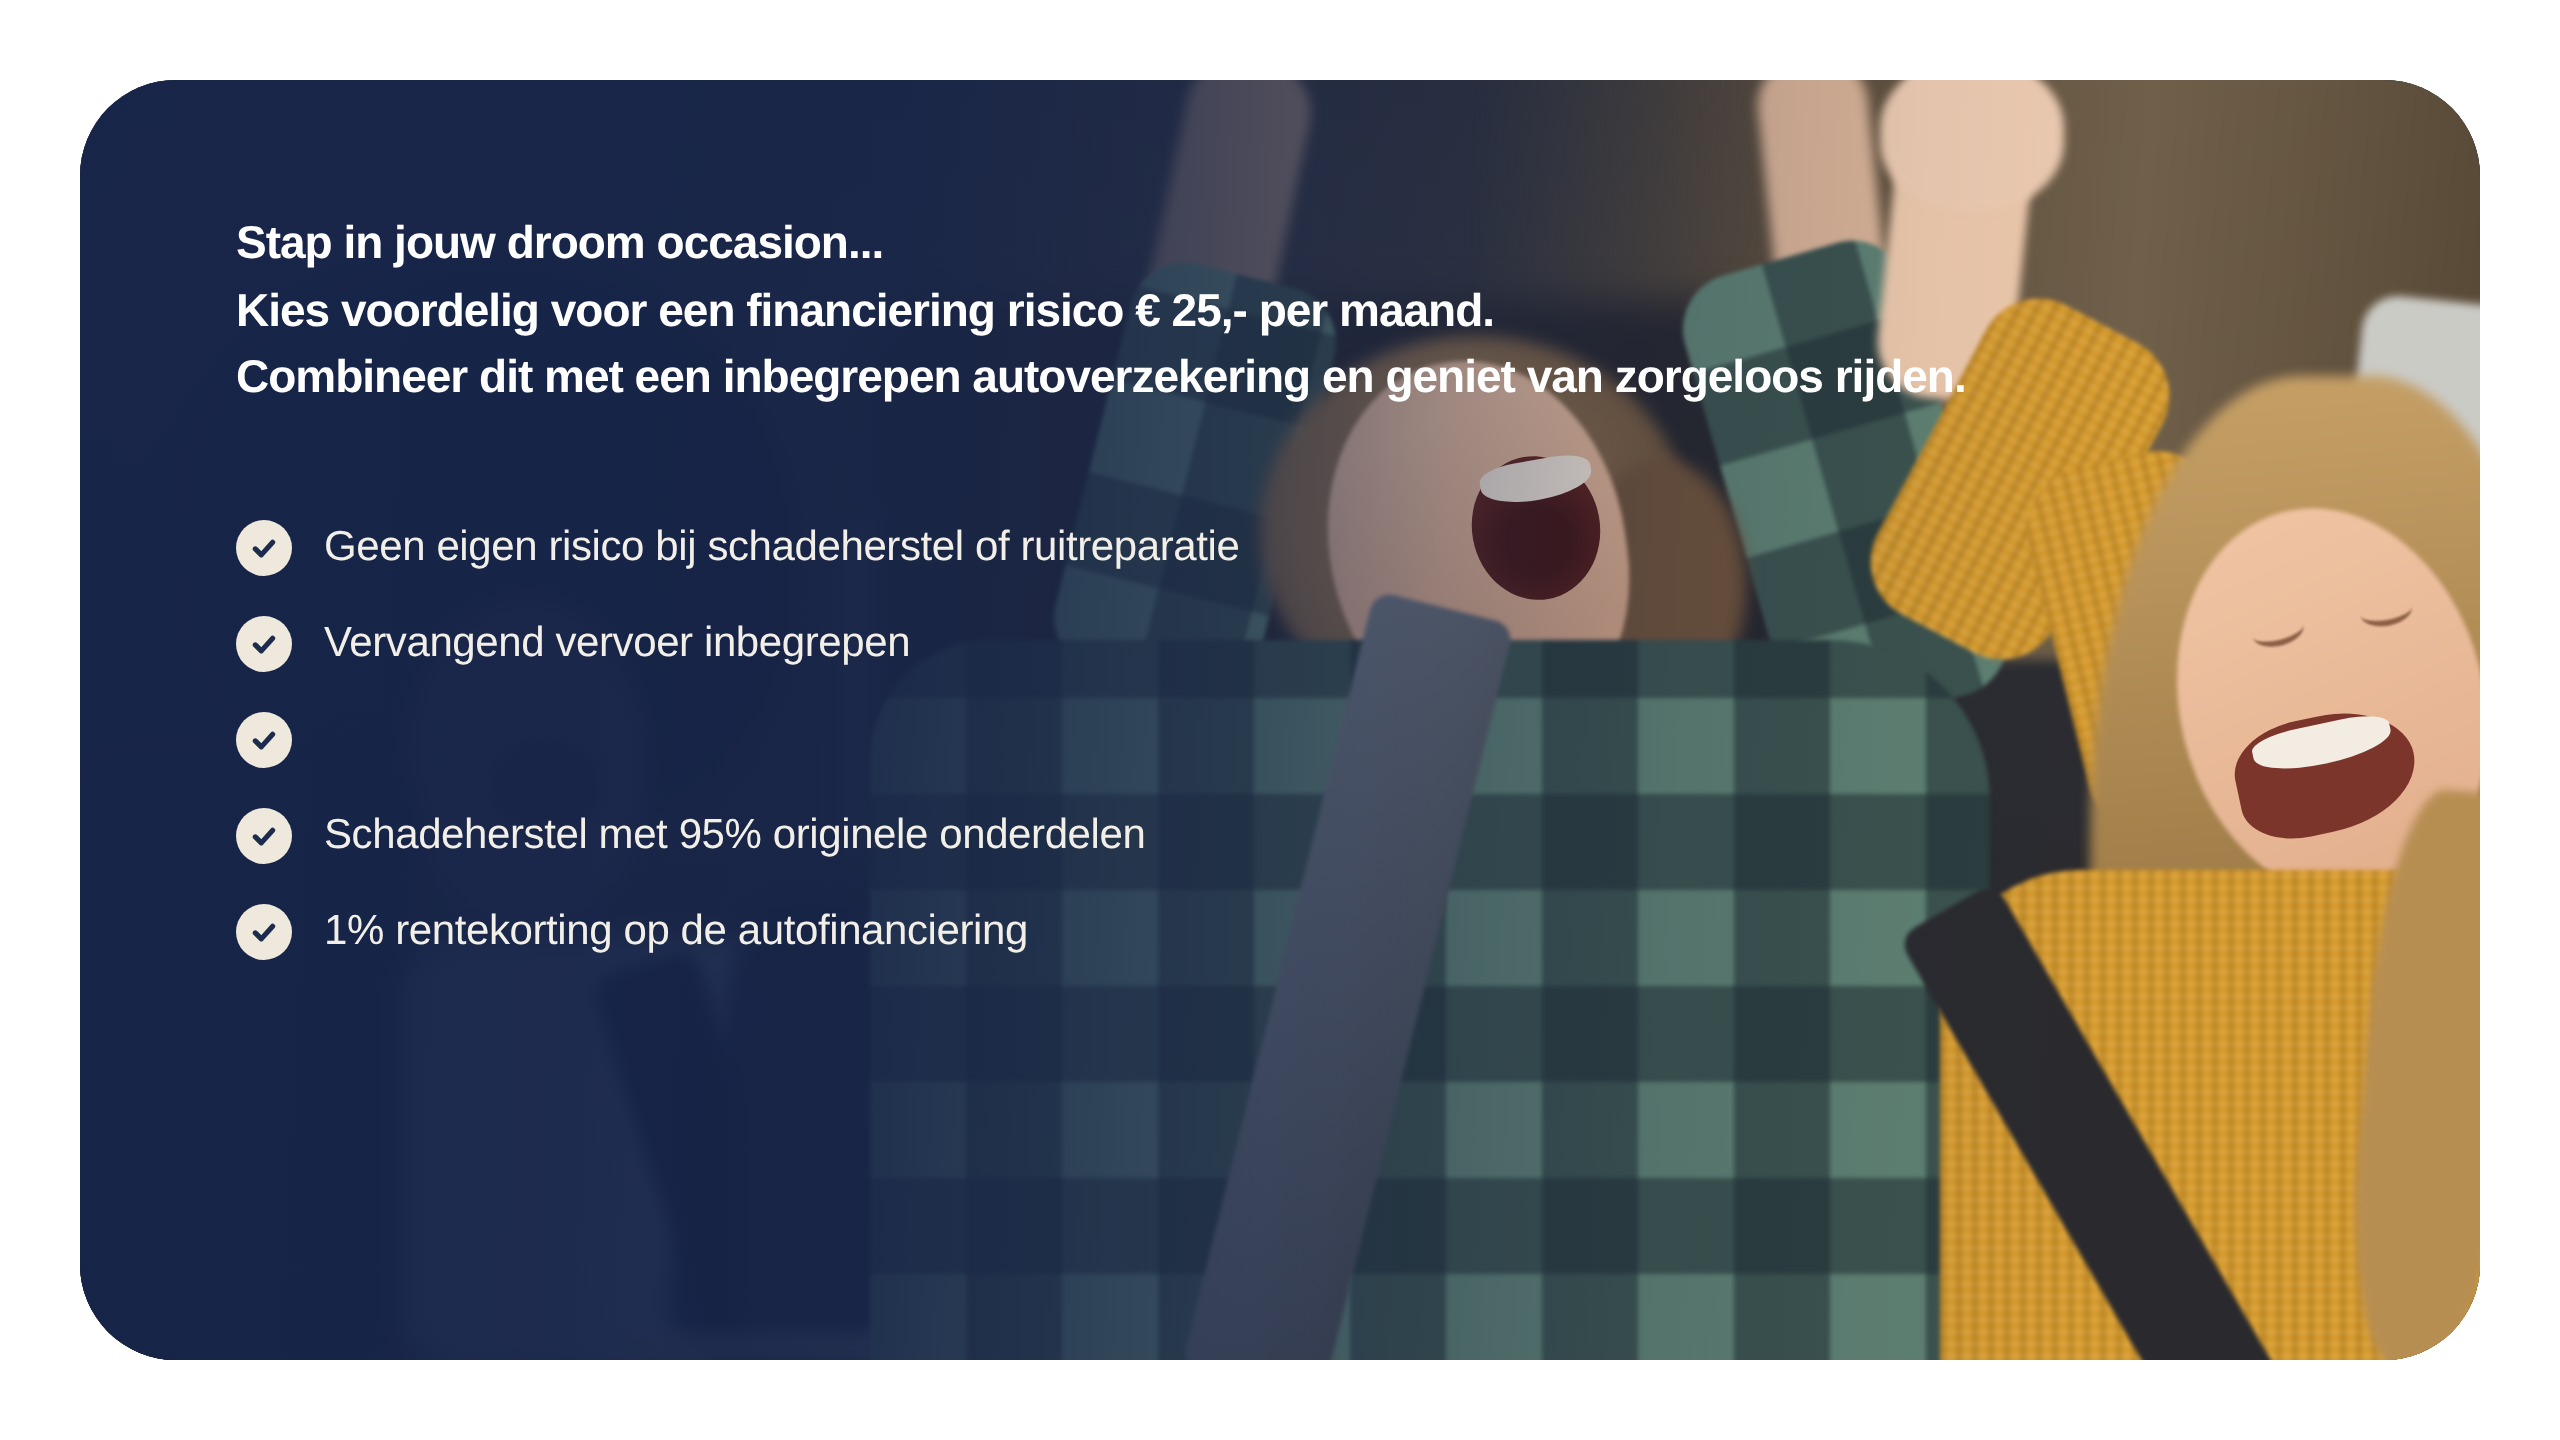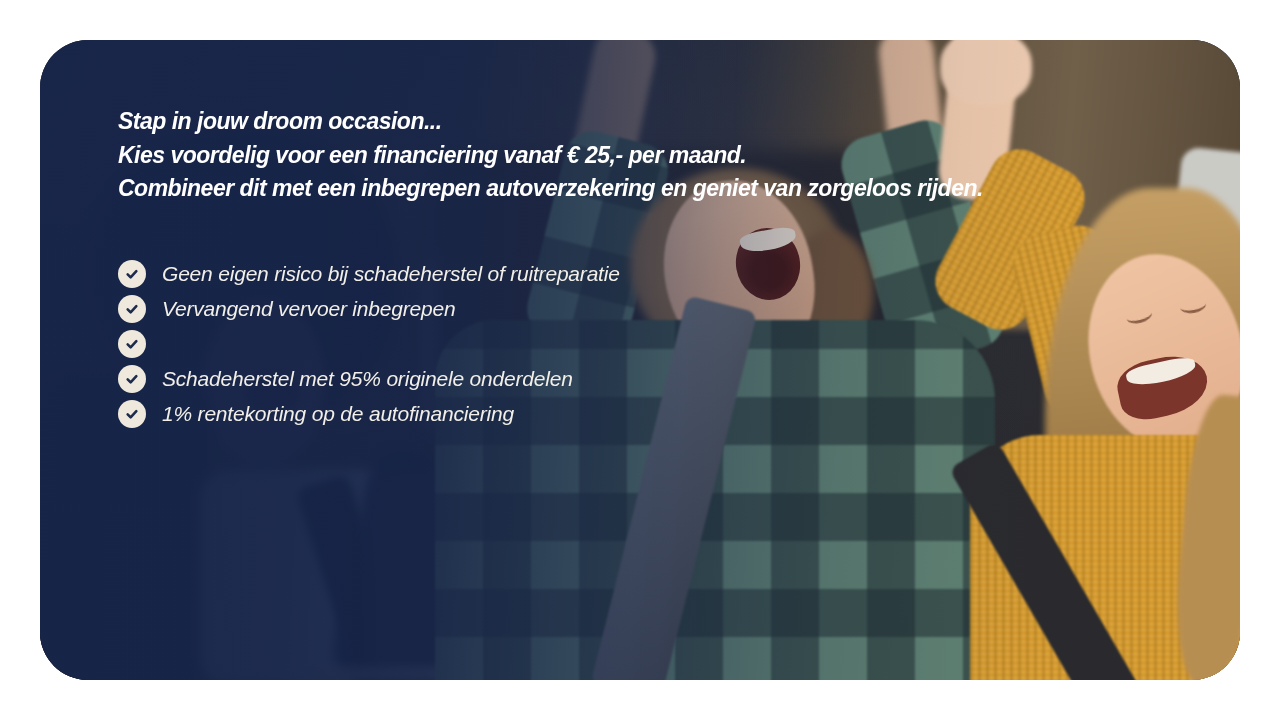--- a/index.html
+++ b/index.html
@@ -109,42 +109,41 @@
       rgba(24,38,76,0.35) 56%,
       rgba(24,38,76,0.14) 66%,
       rgba(24,38,76,0.04) 75%,
       rgba(24,38,76,0) 84%);
   }
   
   .content {
     position: absolute; inset: 0;
     padding: 65px 40px 16px 78px;
     box-sizing: border-box;
-    font-style: italic;
   }
   .headline p {
     margin: 0;
     color: #ffffff;
     font-size: 23px;
     font-weight: 700;
     line-height: 33.5px;
     letter-spacing: -0.5px;
   }
   .benefits {
     list-style: none;
     margin: 54px 0 0 0;
     padding: 0;
   }
   .benefits li {
     display: flex;
     align-items: center;
     height: 28px;
     text-align: center;
   }
-  .benefits li + li { margin-top: 7px; }
+  .benefits li + li { margin-top: 20px; }
   .check {
     flex: 0 0 28px;
     width: 28px; height: 28px;
     border-radius: 50%;
     background: #efe9dd;
     display: inline-flex;
     align-items: center;
     justify-content: center;
     margin-right: 16px;
   }
@@ -206,21 +205,21 @@
       <div class="ph-girl-sweater knit"></div>
       <div class="ph-girl-belt"></div>
       <div class="ph-girl-strand"></div>
     </div>
 
     <div class="overlay"></div>
 
     <div class="content">
       <div class="headline">
         <p>Stap in jouw droom occasion...</p>
-        <p>Kies voordelig voor een financiering vanaf € 25,- per maand.</p>
+        <p>Kies voordelig voor een financiering risico € 25,- per maand.</p>
         <p>Combineer dit met een inbegrepen autoverzekering en geniet van zorgeloos rijden.</p>
       </div>
 
       <ul class="benefits">
         <li>
           <span class="check">
             <svg width="18" height="18" viewBox="0 0 24 24">
                 <path d="M6.2 12.6l4 4 7.6-8.4" fill="none" stroke="#1d2b4d" stroke-width="3.4" stroke-linecap="round" stroke-linejoin="round"></path>
               </svg>
           </span>

